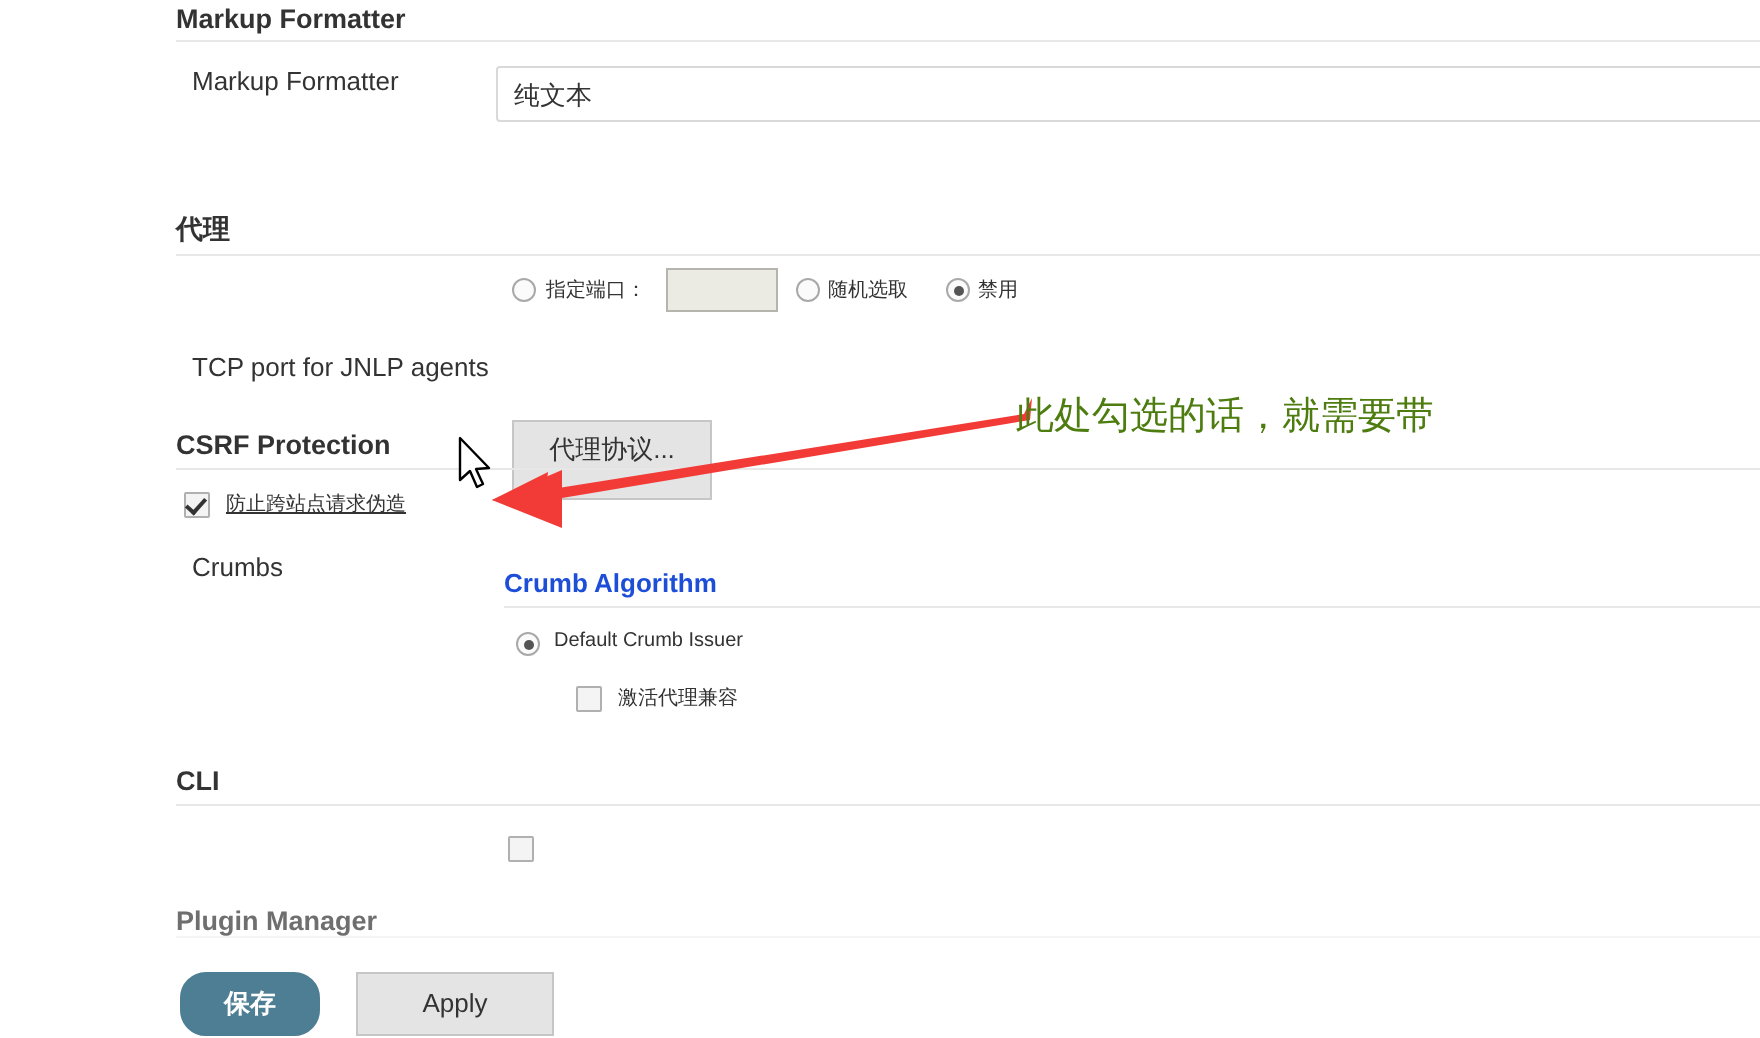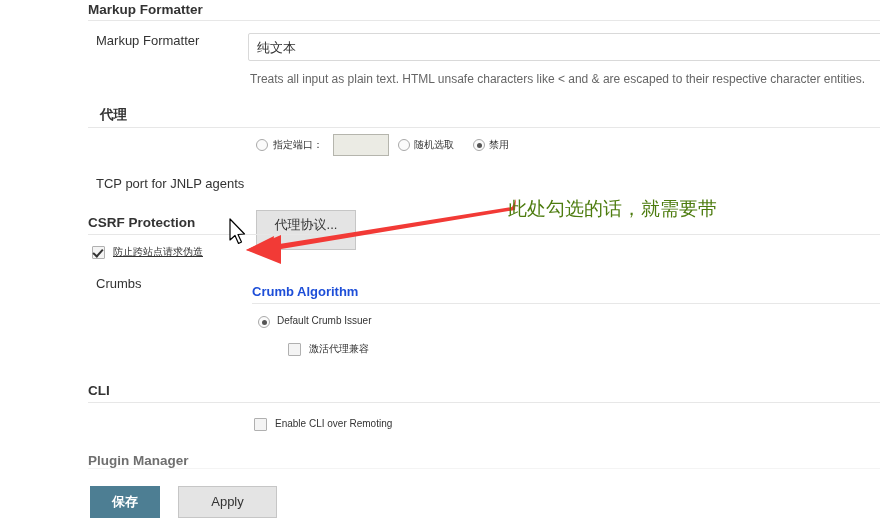--- a/index.html
+++ b/index.html
@@ -190,23 +190,22 @@
 
 <div class="page">
 
   <div class="section-head" style="left:88px; top:2px;">Markup Formatter</div>
   <div class="section-rule" style="top:20px;"></div>
 
   <div class="field-label" style="left:96px; top:33px;">Markup Formatter</div>
 
   <div class="select-box" style="left:248px; top:33px; width:650px; height:28px;">纯文本</div>
 
-  <div class="desc-text" style="left:250px; top:72px;">Treats all input as plain text. HTML unsafe characters like &lt; and &amp; are escaped to their respective character entities.</div>
-
-  <div class="section-head" style="left:100px; top:106px;">代理</div>
+
+  <div class="section-head" style="left:88px; top:106px;">代理</div>
   <div class="section-rule" style="top:127px;"></div>
 
   <div class="field-label" style="left:96px; top:138px;margin-top:38px;">TCP port for JNLP agents</div>
 
   <div class="radio" style="left:256px; top:139px;"></div>
   <div class="opt-label" style="left:273px; top:138px;">指定端口：</div>
   <div class="text-input" style="left:333px; top:134px; width:56px; height:22px;"></div>
 
   <div class="radio" style="left:398px; top:139px;"></div>
   <div class="opt-label" style="left:414px; top:138px;">随机选取</div>
@@ -230,26 +229,25 @@
   <div class="radio checked" style="left:258px; top:316px;"></div>
   <div class="opt-label" style="left:277px; top:315px;">Default Crumb Issuer</div>
 
   <div class="checkbox" style="left:288px; top:343px;"></div>
   <div class="opt-label" style="left:309px; top:342px;">激活代理兼容</div>
 
   <div class="section-head" style="left:88px; top:383px;">CLI</div>
   <div class="section-rule" style="top:402px;"></div>
 
   <div class="checkbox" style="left:254px; top:418px;"></div>
-  <div class="opt-label" style="left:275px; top:418px;">Enable CLI over Remoting</div>
 
   <div class="section-head" style="left:88px; top:453px; color:#6f6f6f;">Plugin Manager</div>
   <div class="section-rule faded" style="top:468px;"></div>
 
-  <div class="btn btn-primary" style="left:90px; top:486px; width:70px; height:32px; line-height:30px;">保存</div>
+  <div class="btn btn-primary" style="left:90px; top:486px; width:70px; height:32px; line-height:30px;border-radius:13px;">保存</div>
   <div class="btn" style="left:178px; top:486px; width:99px; height:32px; line-height:30px;">Apply</div>
 
   <svg class="arrow-svg" viewBox="0 0 880 519" xmlns="http://www.w3.org/2000/svg">
 
     <polygon points="516,199 512,207 273,245 274,236 246,250 276,258 275,250 515,210" fill="#f23a36"></polygon>
     <polygon points="246,250 281,235 281,264" fill="#f23a36"></polygon>
   </svg>
 
   <div class="annotation" style="left:508px; top:193px;">此处勾选的话，就需要带</div>
 

